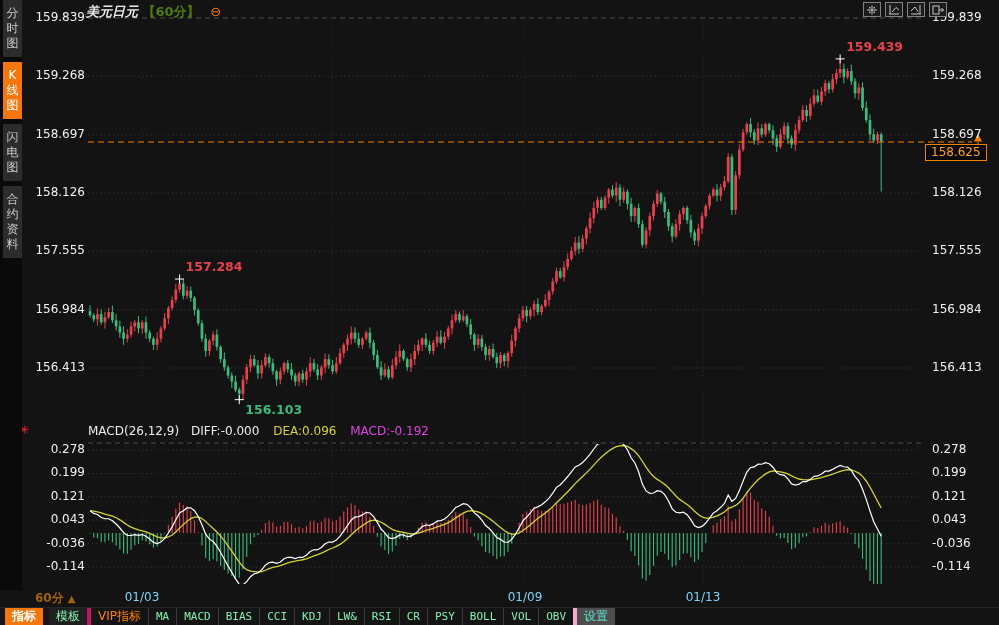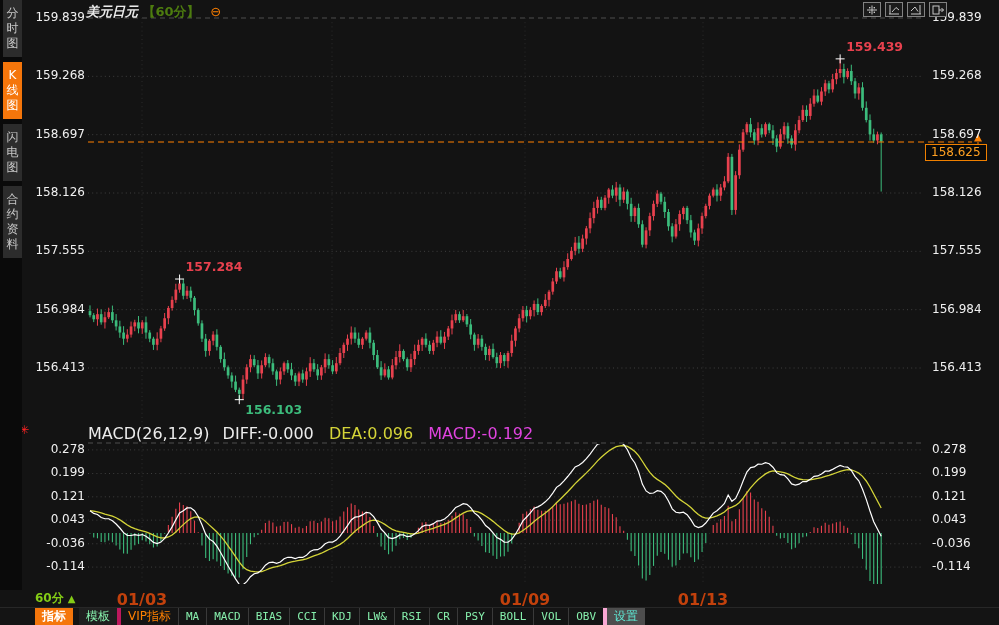--- a/index.html
+++ b/index.html
@@ -17,34 +17,34 @@
   #hdr .t{color:#eaeaea;font-style:italic;}
   #hdr .tf{color:#4d7c0f;}
   #hdr .clps{color:#ff8000;font-weight:normal;margin-left:6px;font-size:13px;cursor:pointer;}
   
   #topicons{position:absolute;left:863px;top:2px;display:flex;gap:4px;z-index:6;}
   .ticon{width:16px;height:13px;border:1px solid #828282;background:#1b1b1b;display:flex;
          align-items:center;justify-content:center;cursor:pointer;}
   
   .axlab{position:absolute;font-size:12px;color:#f0f0f0;z-index:4;white-space:nowrap;}
   .axlab.l{width:60px;text-align:right;}
-  .datelab{position:absolute;top:590px;font-size:16px;font-weight:bold;color:#c2410c;
+  .datelab{position:absolute;top:590px;font-size:12px;font-weight:normal;color:#7dd3fc;
            transform:translateX(-50%);z-index:4;}
-  #macdhdr{position:absolute;left:88px;top:424px;font-size:16px;z-index:4;white-space:nowrap;}
+  #macdhdr{position:absolute;left:88px;top:424px;font-size:12px;z-index:4;white-space:nowrap;}
   #macdhdr .w{color:#ececec;} #macdhdr .y{color:#d4d438;margin-left:10px;} #macdhdr .m{color:#e044e0;margin-left:10px;}
   #alarm{position:absolute;left:19px;top:423px;color:#ff2222;font-size:12px;z-index:4;}
   #pricetag{position:absolute;left:925px;top:146px;border:1px solid #f08000;background:#090909;
             color:#ffa022;font-size:12px;padding:0 5px;line-height:15px;z-index:6;}
-  #tfsel{position:absolute;left:35px;top:590px;color:#84cc16;font-size:12px;font-weight:bold;z-index:4;cursor:pointer;}
+  #tfsel{position:absolute;left:35px;top:590px;color:#a16207;font-size:12px;font-weight:bold;z-index:4;cursor:pointer;}
   #tfsel .ar{font-size:10px;margin-left:4px;}
   #watermark{position:absolute;right:6px;bottom:10px;font-size:31px;color:#e6e6e6;letter-spacing:1px;
              z-index:7;font-family:"DejaVu Sans","Liberation Sans",sans-serif;}
   
   #bbar{position:absolute;left:0;bottom:0;width:999px;height:18px;background:#141414;
-        border-top:1px solid #272727;display:flex;align-items:stretch;z-index:8;padding-left:35px;box-sizing:border-box;margin-top:36px;}
+        border-top:1px solid #272727;display:flex;align-items:stretch;z-index:8;padding-left:5px;box-sizing:border-box;margin-top:36px;}
   .bb{display:flex;align-items:center;padding:0 7px;font-size:12px;color:#86efac;cursor:pointer;white-space:nowrap;}
   .bb.mono{font-family:"DejaVu Sans Mono","Liberation Mono",monospace;font-size:11px;border-left:1px solid #3a3a3a;}
   .bb.active{background:#f5760b;color:#fff;font-weight:bold;}
   .bb.tab{background:#1f1f1f;margin-left:6px;}
   .bb.vip{color:#ff8000;border-left:4px solid #be185d;}
   .bb.settings{background:#4d4d4d;color:#5eead4;border-left:4px solid #f9a8d4;}
 </style>
 </head>
 <body>
 

